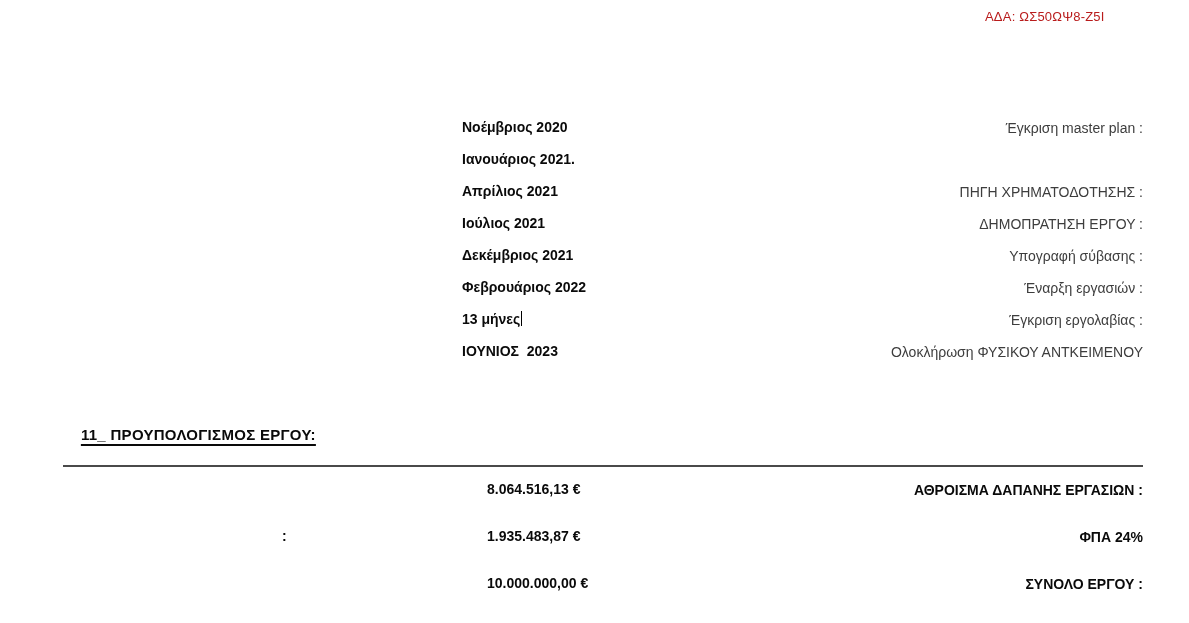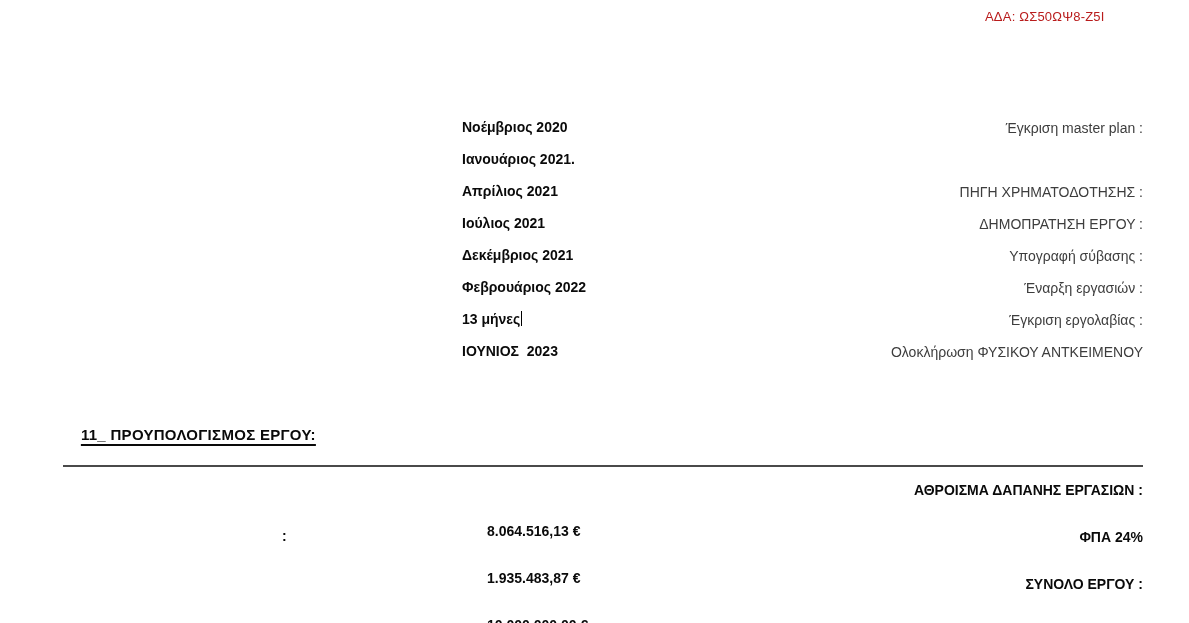--- a/index.html
+++ b/index.html
@@ -119,21 +119,20 @@
     color: #0a0a0a;
   }
   .bval {
     position: absolute;
     left: 424px;
     top: 0;
     font-size: 14px;
     font-weight: bold;
     color: #0a0a0a;
     white-space: pre;
-    margin-top: 42px;
   }
 </style>
 </head>
 <body>
 
 <div class="page">
 
   <div class="ada">ΑΔΑ: ΩΣ50ΩΨ8-Ζ5Ι</div>
 
 

